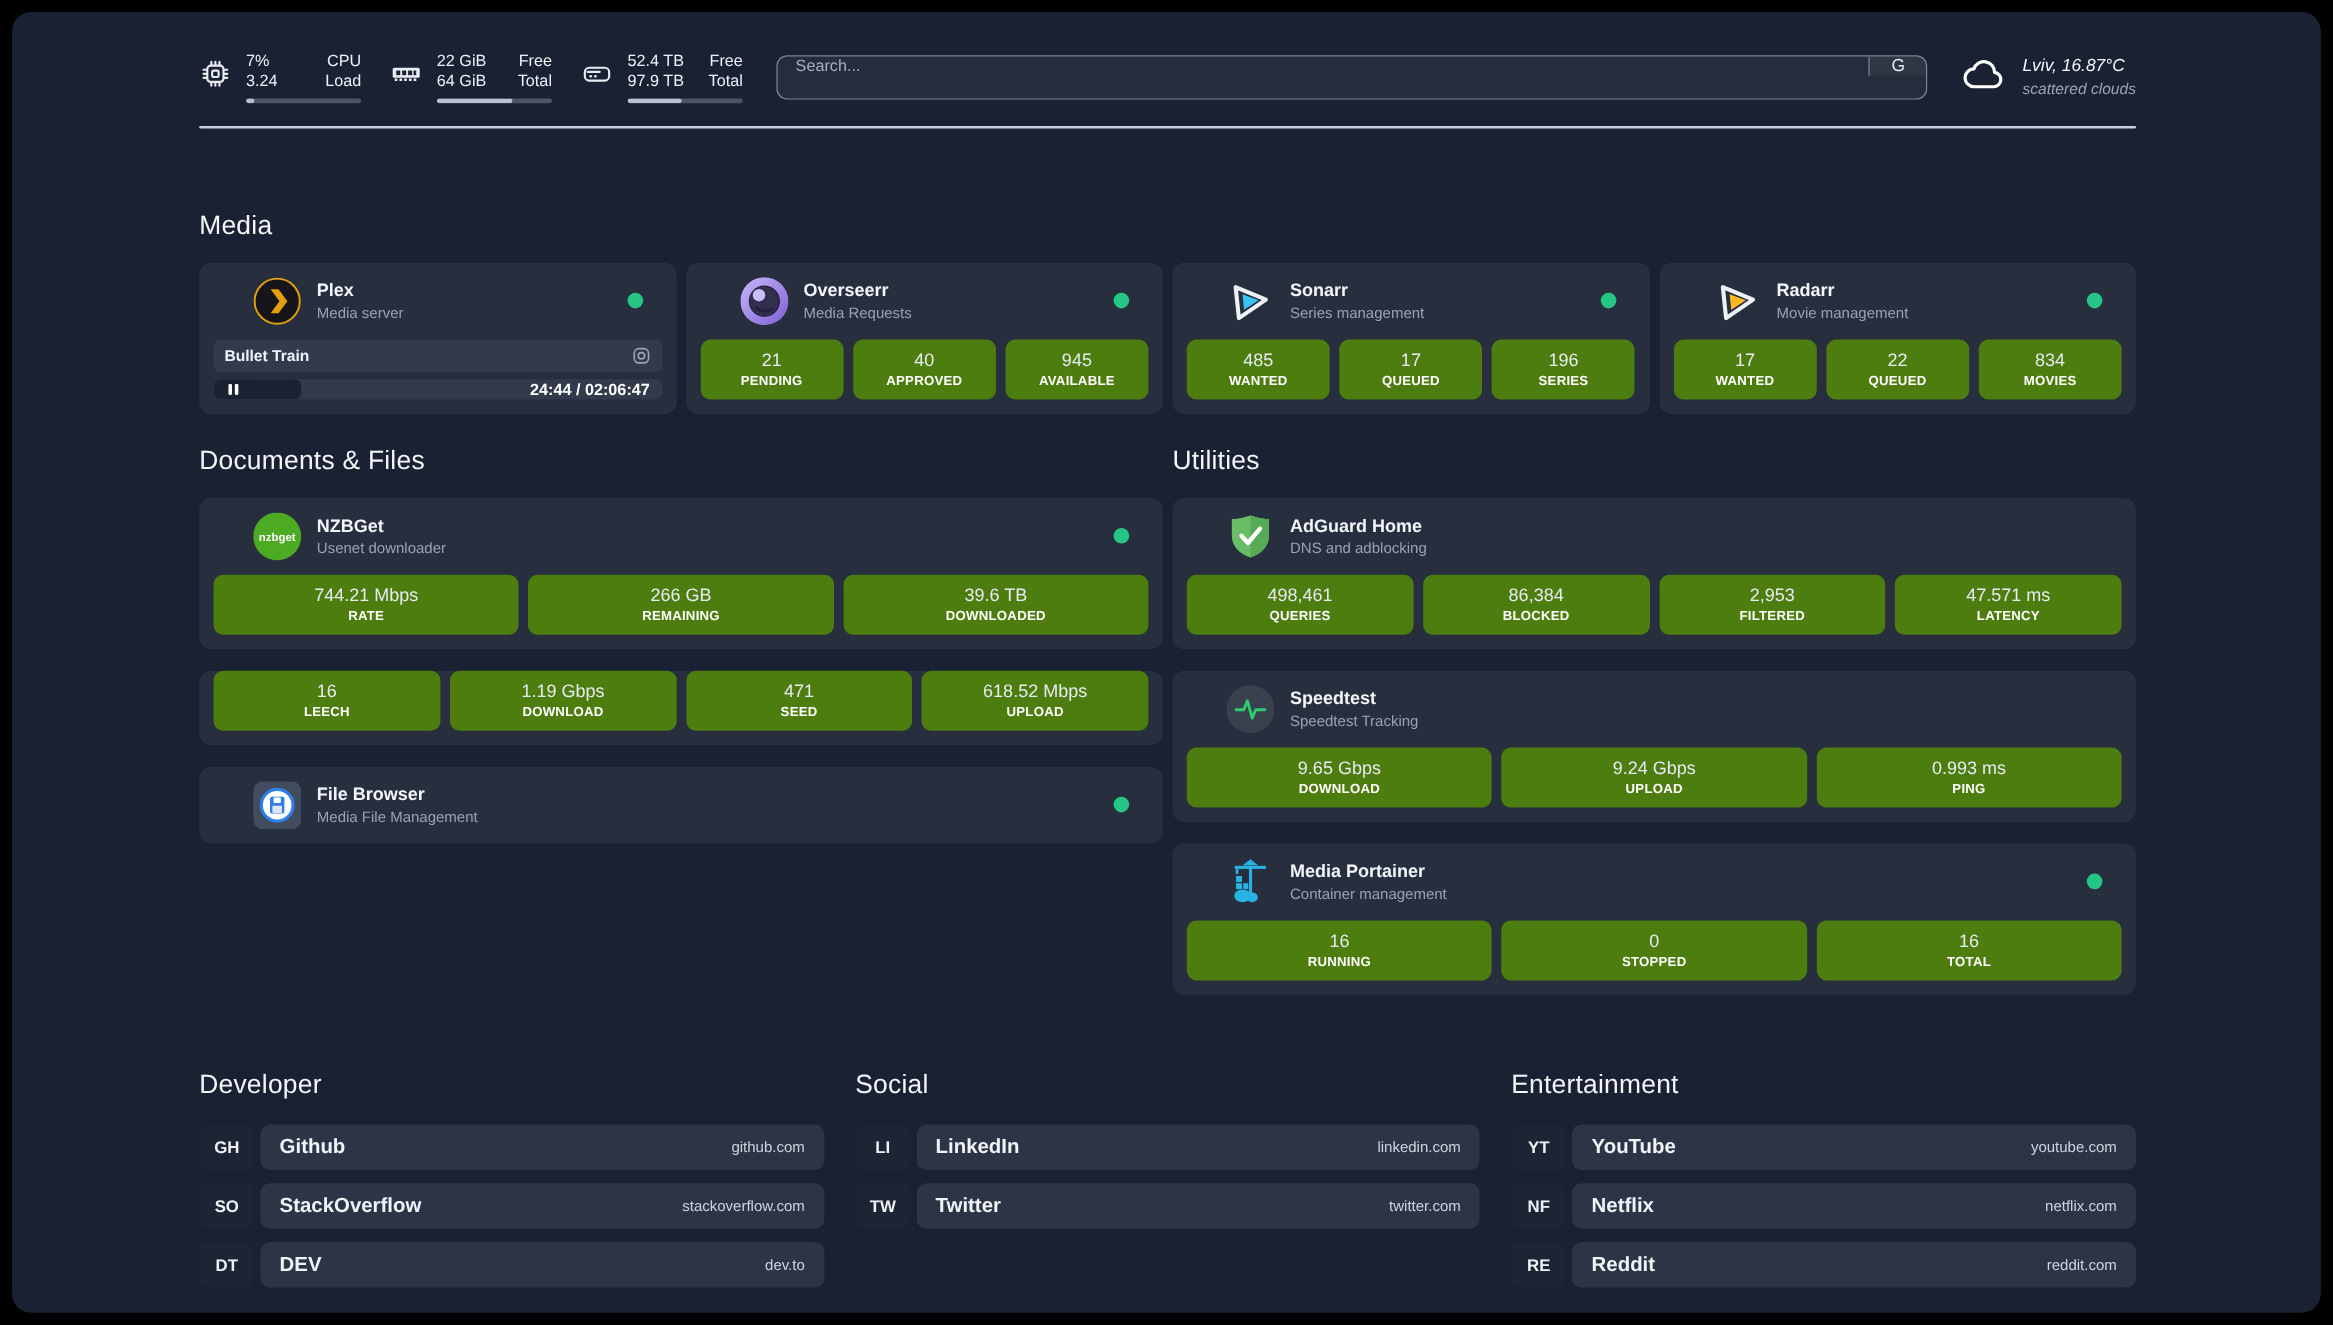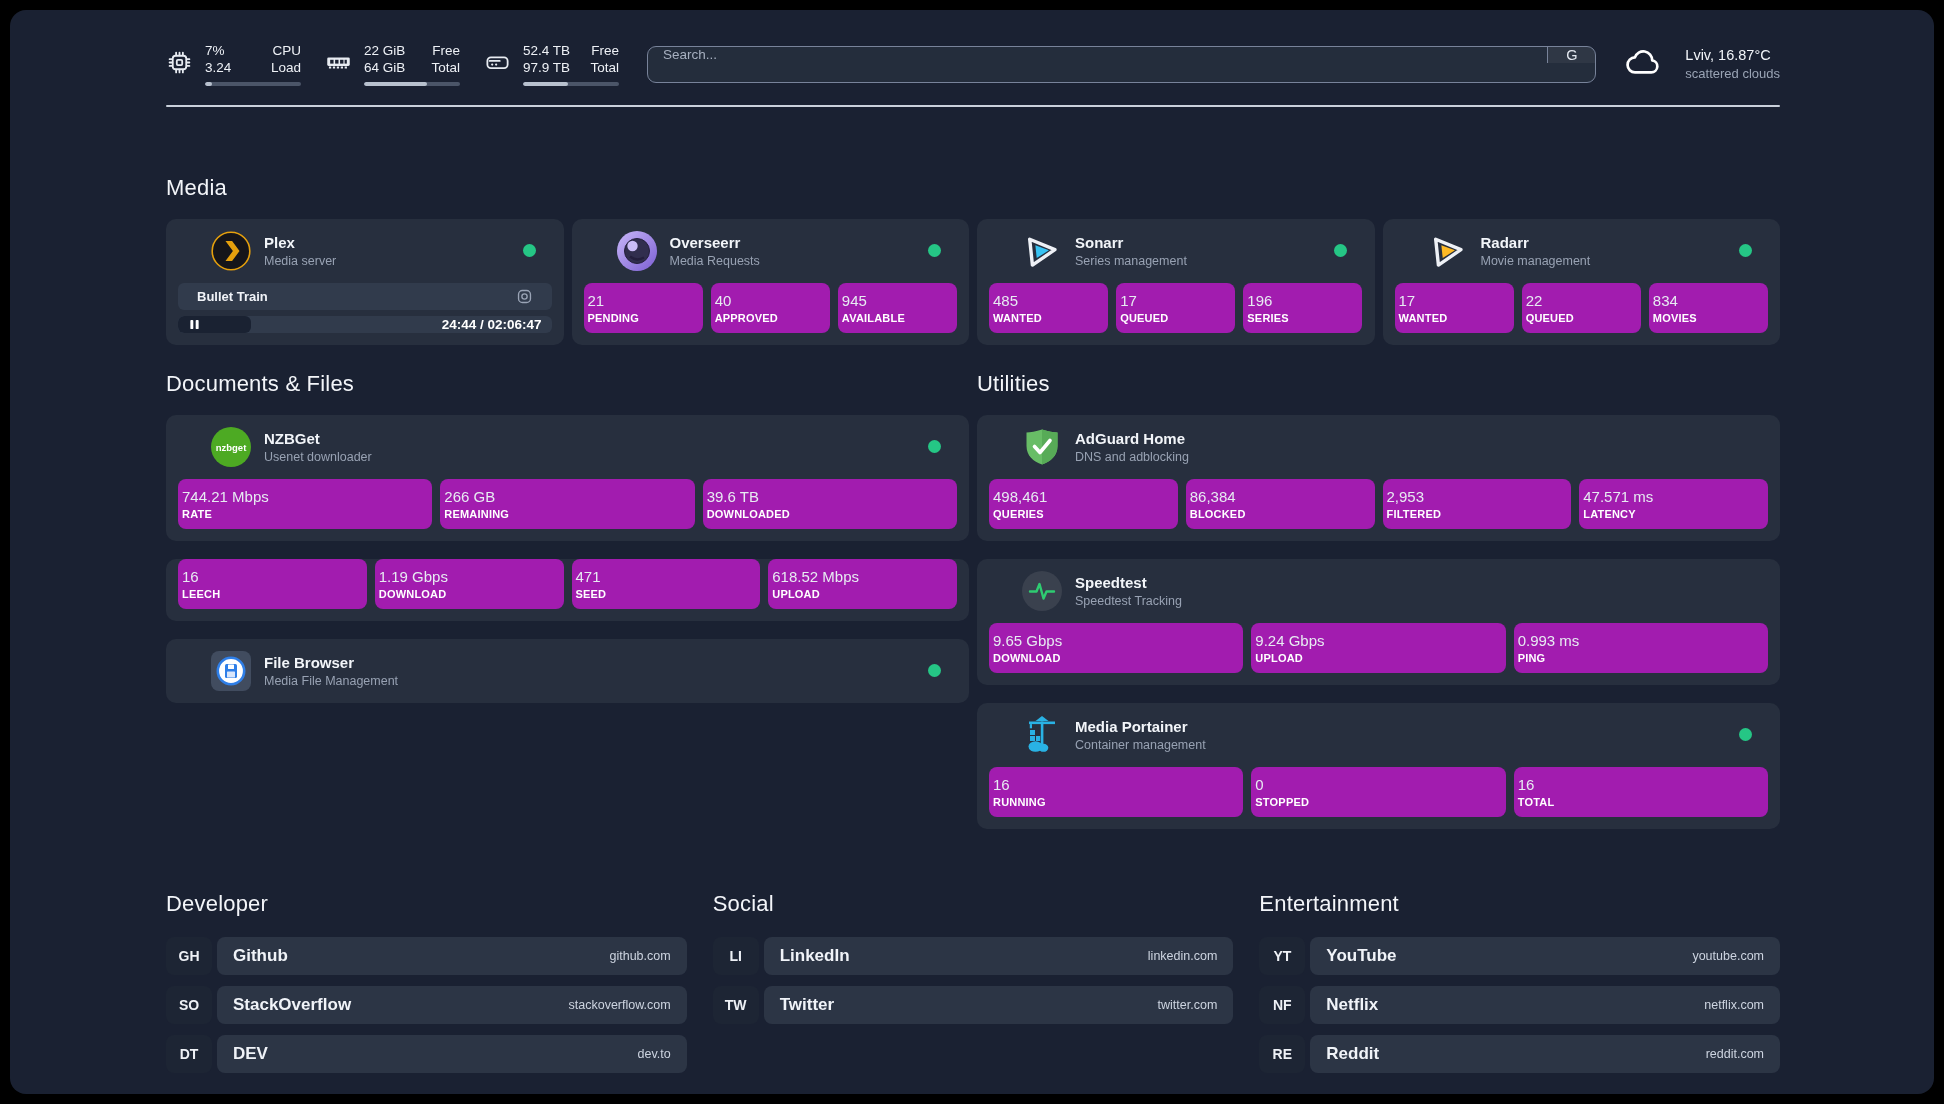--- a/index.html
+++ b/index.html
@@ -30,46 +30,46 @@
   .searchbar input {
     flex:1; background:transparent; border:none; outline:none;
     color:#dfe4ec; font-size:13.5px; padding:0 15px; font-family:inherit;
   }
   .searchbar input::placeholder { color:#a7b0c0; }
   .search-engine {
     width:48px; border-left:1.5px solid #78839a; background:rgba(255,255,255,.05);
     display:flex; align-items:center; justify-content:center;
     color:#e3e8f0; font-size:14.5px; cursor:pointer;
   }
-  .weather { display:flex; align-items:center; gap:23px; }
+  .weather { display:flex; align-items:center; gap:13px;font-style:italic; }
   .weather svg { width:38px; height:38px; }
   .weather-temp { font-size:14.5px; color:#f2f5f9; line-height:19px; }
   .weather-cond { font-size:13px; color:#9aa4b5; line-height:17px; }
   .divider { margin-top:17px; height:1.5px; background:#c9d0db; border-radius:1px; }
   
   .section-title { font-size:22px; font-weight:500; color:#f3f5f9; margin-bottom:18px; letter-spacing:.2px; }
   .media-section { margin-top:68px; }
   .grid4 { display:grid; grid-template-columns:repeat(4,1fr); gap:8px; }
   .twocol { margin-top:26px; display:grid; grid-template-columns:1fr 1fr; gap:8px; align-items:start; }
   .stack { display:flex; flex-direction:column; gap:18px; }
   
   .card { background:#272f3e; border-radius:10px; }
   .card-head { display:flex; align-items:center; gap:13px; padding:12px 14px;margin-left:31px; }
   .app-icon { width:40px; height:40px; flex:none; display:block; }
   .app-icon svg { width:40px; height:40px; display:block; }
   .app-name { font-size:15px; font-weight:700; color:#f2f5f9; line-height:19px; }
   .app-sub { font-size:12.5px; color:#98a2b3; line-height:16px; margin-top:1px; }
   .status-dot { width:13px; height:13px; border-radius:50%; margin-left:auto; margin-right:14px; flex:none; }
   .stats-row { display:grid; grid-auto-flow:column; grid-auto-columns:1fr; gap:8px; padding:0 12px 12px; }
-  .tile { background:#a21caf; border-radius:8px; padding:8px 4px 9px; }
+  .tile { background:#4d7c0f; border-radius:8px; text-align:center; padding:8px 4px 9px; }
   .tile-value { font-size:15px; color:#e7ebf2; line-height:19px; }
   .tile-label { font-size:11px; font-weight:700; color:#fff; margin-top:2px; letter-spacing:.2px; }
   
   .player { padding:0 12px 12px; display:flex; flex-direction:column; gap:6px; }
-  .track-row { background:#313b4c; border-radius:6px; height:27px; display:flex; align-items:center; justify-content:space-between; padding:0 19px; }
+  .track-row { background:#313b4c; border-radius:6px; height:27px; display:flex; align-items:center; justify-content:space-between; padding:0 9px; }
   .track-name { font-size:13px; font-weight:700; color:#f0f3f8; }
   .session-icon svg { width:17px; height:17px; display:block; }
   .progress-row { background:#313b4c; border-radius:6px; height:17px; position:relative; display:flex; align-items:center; overflow:hidden; }
   .elapsed-pill { position:absolute; left:0; top:0; bottom:0; background:#1a2232; border-radius:6px; display:flex; align-items:center; padding-left:11px; }
   .pause-icon svg { width:11px; height:11px; display:block; }
   .time-display { margin-left:auto; padding-right:10px; font-size:13.5px; font-weight:700; color:#fff; position:relative; }
   
   .bookmarks { margin-top:62px; display:grid; grid-template-columns:1fr 1fr 1fr; gap:26px; align-items:start; }
   .bm-group .section-title { margin-bottom:20px; }
   .bm-rows { display:flex; flex-direction:column; gap:11px; }

